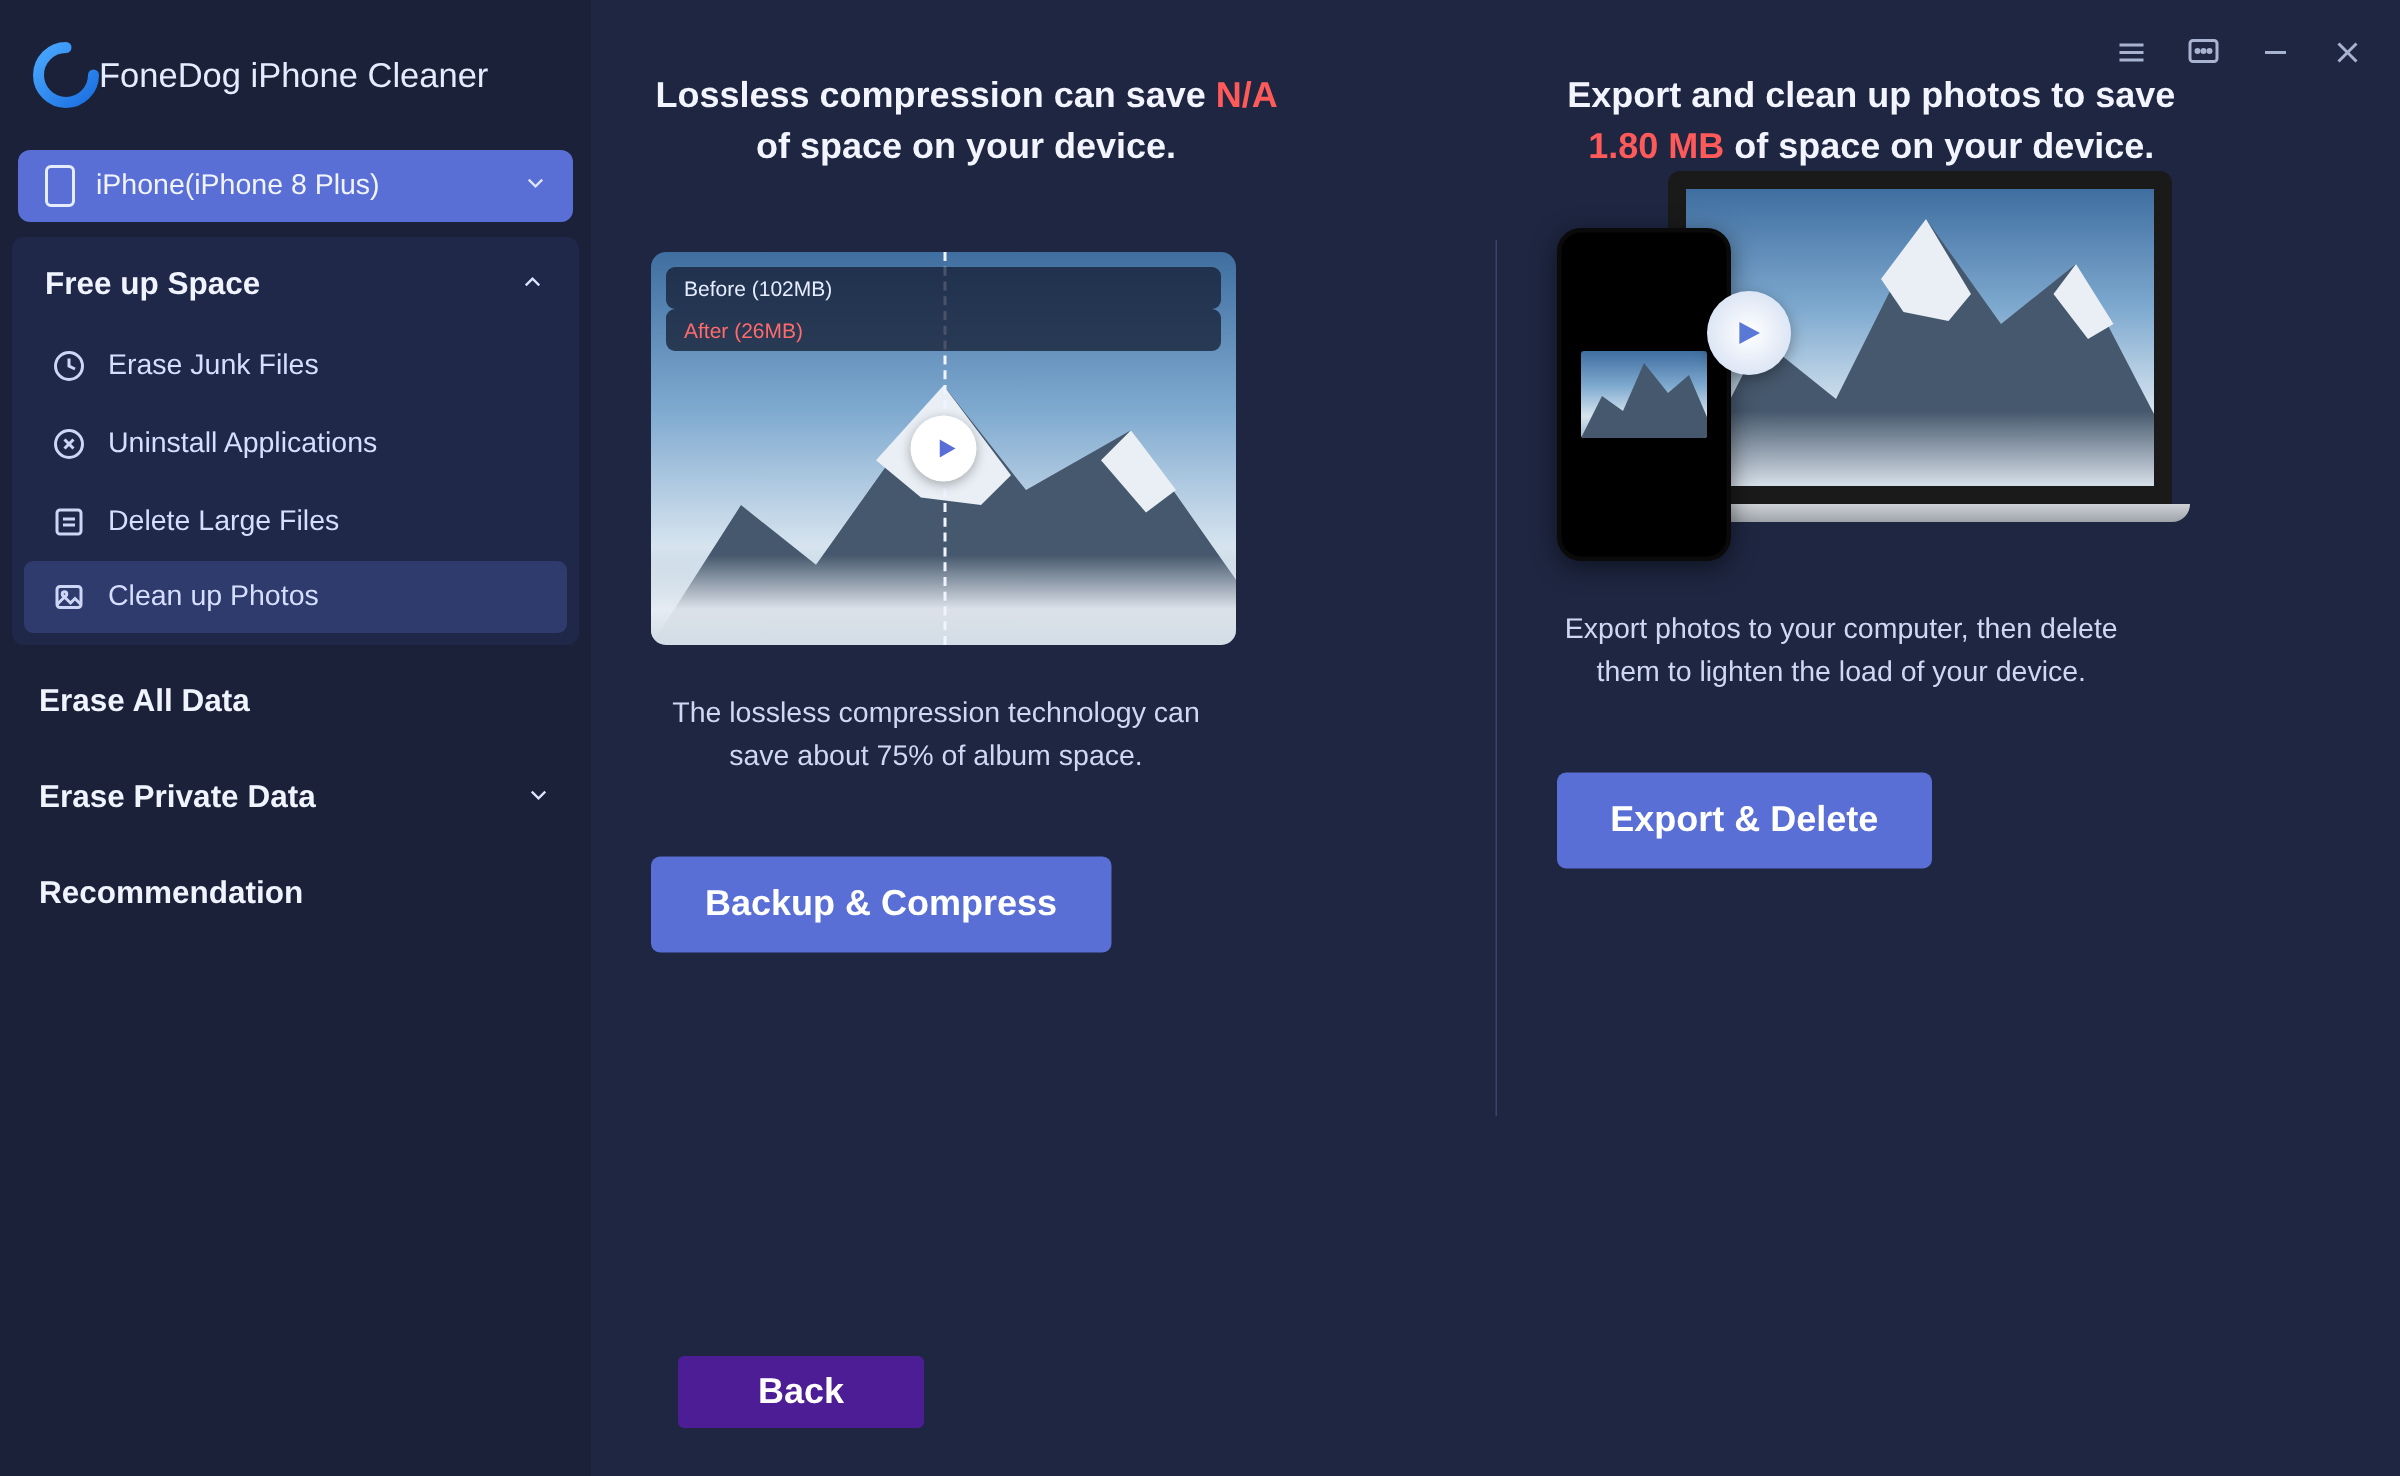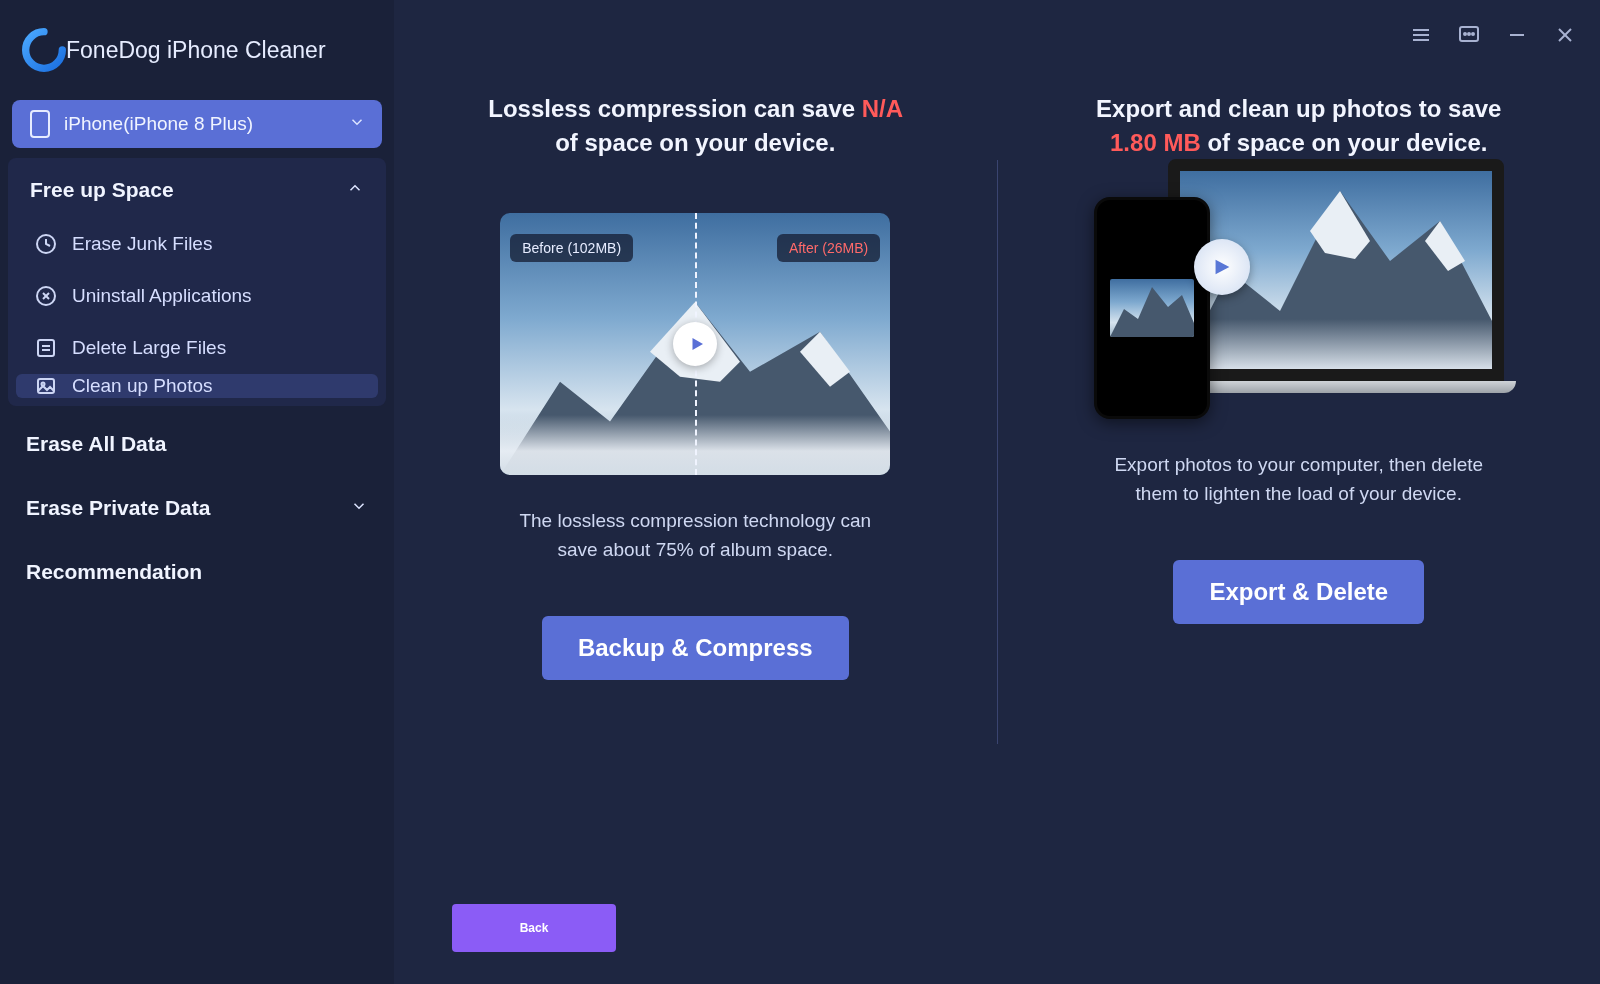--- a/index.html
+++ b/index.html
@@ -20,44 +20,44 @@
 .device-selector { margin: 0 12px 10px 12px; background: #5a6fd6; border-radius: 8px; height: 48px; display: flex; align-items: center; padding: 0 18px; cursor: pointer; position: relative; }
 .device-selector .device-icon { width: 20px; height: 28px; border: 2px solid #e6ecff; border-radius: 4px; margin-right: 14px; }
 .device-selector .device-label { font-size: 19px; color: #f0f4ff; }
 .device-selector .chev { position: absolute; right: 16px; }
 .nav-panel { background: #20284a; border-radius: 8px; margin: 0 8px 6px 8px; padding: 4px 0 8px 0; }
 .nav-header { display: flex; align-items: center; justify-content: space-between; padding: 16px 22px; cursor: pointer; }
 .nav-header-title { font-size: 21px; font-weight: 700; color: #f0f4ff; }
 .nav-header .chev { color: #a8b2d1; }
 
 .nav-item { display: flex; align-items: center; gap: 14px; padding: 14px 26px; cursor: pointer; font-size: 19px; color: #d6deff; }
-.nav-item.active { background: rgba(90,111,214,0.25); border-radius: 6px; margin: 0 8px; padding: 0 18px; }
+.nav-item.active { background: rgba(90,111,214,0.25); border-radius: 6px; margin: 0 8px; padding: 12px 18px; }
 .nav-item .ico { width: 24px; height: 24px; display: flex; align-items: center; justify-content: center; color: #cdd6f4; }
 
 .nav-simple { display: flex; align-items: center; justify-content: space-between; padding: 20px 26px; cursor: pointer; }
 .nav-simple-title { font-size: 21px; font-weight: 700; color: #f0f4ff; }
 
 
 .main { flex: 1; display: flex; flex-direction: column; position: relative; }
 .content { flex: 1; display: flex; }
-.panel { flex: 1; display: flex; flex-direction: column; align-items: center; padding: 92px 40px 0 40px; }
+.panel { flex: 1; display: flex; flex-direction: column; align-items: flex-start; padding: 47px 40px 0 40px; }
 .divider { width: 1px; background: #3a4470; margin: 160px 0 160px 0; }
 
 .headline { font-size: 24px; font-weight: 700; text-align: center; color: #f2f5ff; line-height: 1.4; max-width: 420px; }
 .headline .accent { color: #ff5a5a; }
 
 .illus-wrap { margin-top: 54px; border-radius: 10px; overflow: hidden; position: relative; }
 
 
 .compress-img { width: 390px; height: 262px; position: relative; background: linear-gradient(180deg,#3f6ea0 0%,#7ea9cf 40%, #d7e4ef 75%, #9fb6c8 100%); }
 .mountain { position:absolute; bottom:0; left:0; width:100%; height:70%; }
 .mountain svg { width:100%; height:100%; display:block; }
 .cloudband { position:absolute; bottom:0; left:0; width:100%; height:60px; background: linear-gradient(180deg, rgba(255,255,255,0) 0%, rgba(235,240,246,0.9) 60%, #d3dde6 100%); }
 .splitline { position:absolute; top:0; bottom:0; left:50%; width:0; border-left: 2px dashed #f0f4ff; }
-.badges-row { position:absolute; top:21px; left:10px; right:10px; display:flex; justify-content:space-between; }
+.badges-row { position:absolute; top:10px; left:10px; right:10px; display:flex; justify-content:space-between;flex-direction:column; }
 .badge { background: rgba(20,28,50,0.75); border-radius: 6px; padding: 6px 12px; font-size: 14px; }
 .badge.before { color:#e6ecff; }
 .badge.after { color:#ff6a6a; }
 .playbtn { position:absolute; top:50%; left:50%; width:44px; height:44px; transform:translate(-50%,-50%); border-radius:50%; background:#fff; display:flex; align-items:center; justify-content:center; box-shadow:0 2px 8px rgba(0,0,0,0.3); }
 .playbtn svg { width:18px; height:18px; fill:#5a6fd6; margin-left:3px; }
 
 
 .export-illus { width: 410px; height: 260px; position: relative; }
 .laptop { position:absolute; right:0; top:0; width: 336px; }
 .laptop-screen-frame { border: 12px solid #1a1a1a; border-radius: 8px 8px 0 0; background:#1a1a1a; }
@@ -67,21 +67,21 @@
 .phone-screen { position:absolute; top:28px; left:10px; right:10px; bottom:28px; display:flex; align-items:center; justify-content:center; }
 .phone-thumb { width: 84px; height: 58px; background: linear-gradient(180deg,#3f6ea0 0%,#7ea9cf 40%, #d7e4ef 75%, #9fb6c8 100%); border-radius:2px; position:relative; overflow:hidden; }
 .transfer { position:absolute; left:100px; top:80px; width:56px; height:56px; border-radius:50%; background: radial-gradient(circle,#fff 0%,#dde6f5 70%); display:flex; align-items:center; justify-content:center; box-shadow:0 3px 10px rgba(0,0,0,0.35); }
 .transfer svg { width:22px; height:22px; fill:#5a78d6; }
 
 .subtext { margin-top: 32px; font-size: 19px; color: #cfd8f2; text-align: center; line-height: 1.5; max-width: 380px; }
 
 .action-btn { margin-top: 52px; background:#5a6fd6; color:#fff; font-size: 24px; font-weight:700; padding: 18px 36px; border:none; border-radius: 6px; cursor:pointer; }
 
 .back-row { padding: 0 0 32px 58px; }
-.back-btn { background:#8b5cf6; color:#fff; font-size:12px; font-weight:600; border:none; border-radius:4px; width: 164px; height: 48px; cursor:pointer; }
+.back-btn { background:#4c1d95; color:#fff; font-size:24px; font-weight:600; border:none; border-radius:4px; width: 164px; height: 48px; cursor:pointer; }
 
 .chev svg { width:18px; height:18px; stroke:#dde4ff; stroke-width:2; fill:none; }
 </style>
 </head>
 <body>
 
 <div class="app">
 
   <div class="titlebar-controls">
     <div class="titlebar-icon">

